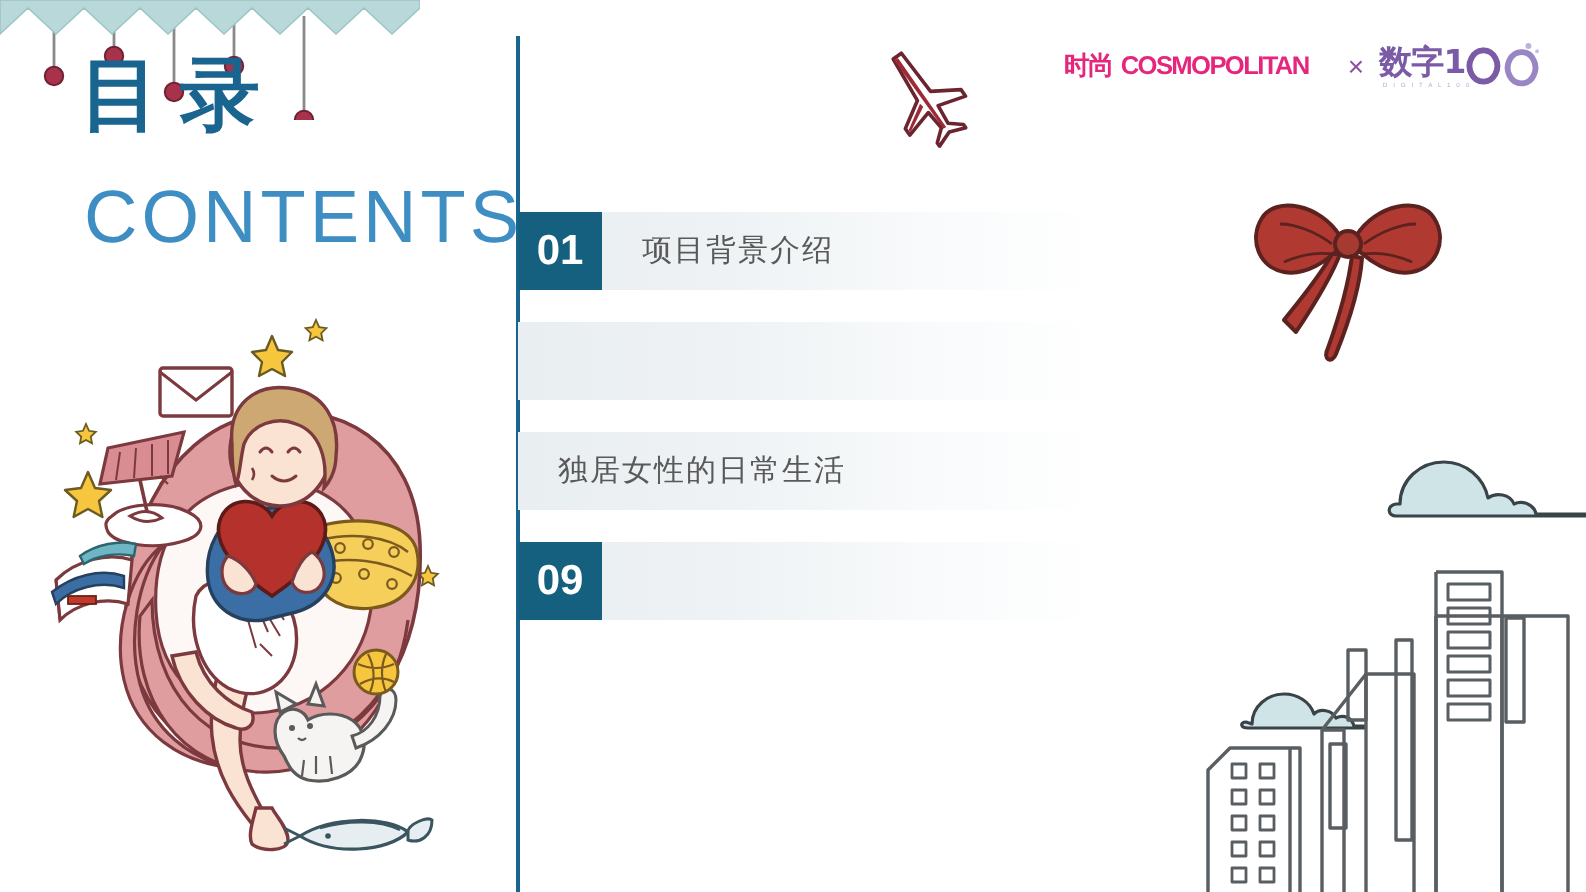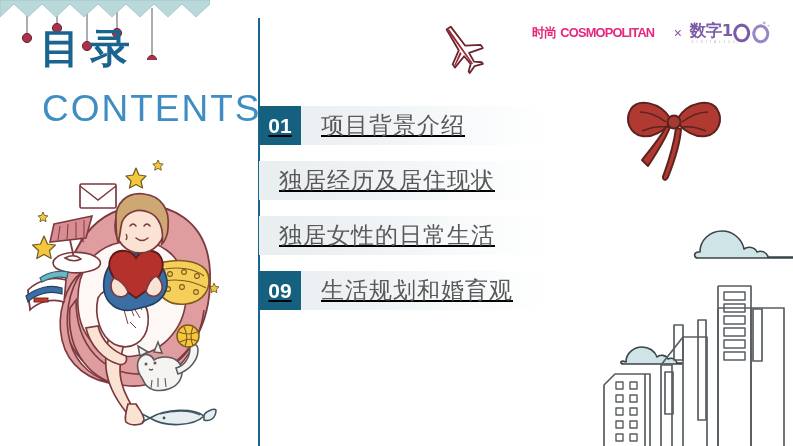--- a/index.html
+++ b/index.html
@@ -32,34 +32,33 @@
     position:absolute;left:258px;top:18px;width:2px;height:428px;
     background:#1a6490;
   }
 
   
   .toc{position:absolute;left:259px;top:106px;width:290px;}
   .toc-row{
     position:relative;height:39px;margin-bottom:16px;
     display:flex;align-items:center;
     background:linear-gradient(to right,#e9eef1 0%,#eef2f4 35%,#f8fafb 70%,#ffffff 100%);
-    text-decoration:underline;
   }
   .toc-num{
     width:42px;height:39px;flex:0 0 42px;
     background:#15607f;color:#ffffff;
     font-family:"Liberation Sans","DejaVu Sans",sans-serif;
     font-size:21px;font-weight:bold;
     display:flex;align-items:center;justify-content:center;
     letter-spacing:0px;
   }
   .toc-label{
     margin-left:20px;
     font-family:"DejaVu Sans","Liberation Sans",sans-serif;
-    font-size:23px;color:#595959;letter-spacing:1px;
+    font-size:15px;color:#595959;letter-spacing:1px;
     white-space:nowrap;
   }
 
   
   .logo{position:absolute;right:16px;top:19px;display:flex;align-items:center;height:28px;}
   .logo-cosmo{height:22px;display:block;}
   .logo-x{font-size:14px;color:#8e4fa0;margin:0 7px;font-family:"Liberation Sans",sans-serif;}
   .logo-100{height:26px;display:block;}
 
   
@@ -120,31 +119,29 @@
   </div>
 
   <div class="toc">
 
     <div class="toc-row">
       <div class="toc-num">01</div>
       <div class="toc-label">项目背景介绍</div>
     </div>
 
     <div class="toc-row">
-      <div class="toc-label">独居经历及居住现状</div>
     </div>
 
     <div class="toc-row">
       <div class="toc-label">独居女性的日常生活</div>
     </div>
 
 
     <div class="toc-row">
       <div class="toc-num">09</div>
-      <div class="toc-label">生活规划和婚育观</div>
     </div>
 
   </div>
 
   <svg class="art art-plane" viewBox="0 0 60 60" width="60" height="60">
     <g transform="rotate(-35 30 30)">
       <path d="M28,6 L33,6 L34,30 L47,38 L47,42 L33,38 L32,48 L38,53 L38,55 L30,52 L22,55 L22,53 L28,48 L27,38 L13,42 L13,38 L26,30 Z" fill="#ffffff" stroke="#6b2530" stroke-width="1.8" stroke-linejoin="round"></path>
       <path d="M28,7 L30.2,7 L30.2,49 L28.6,49 Z" fill="#9e2a35"></path>
       <path d="M14,39.5 L26.2,32 L26.6,34.2 L14,41 Z" fill="#9e2a35"></path>
     </g>

